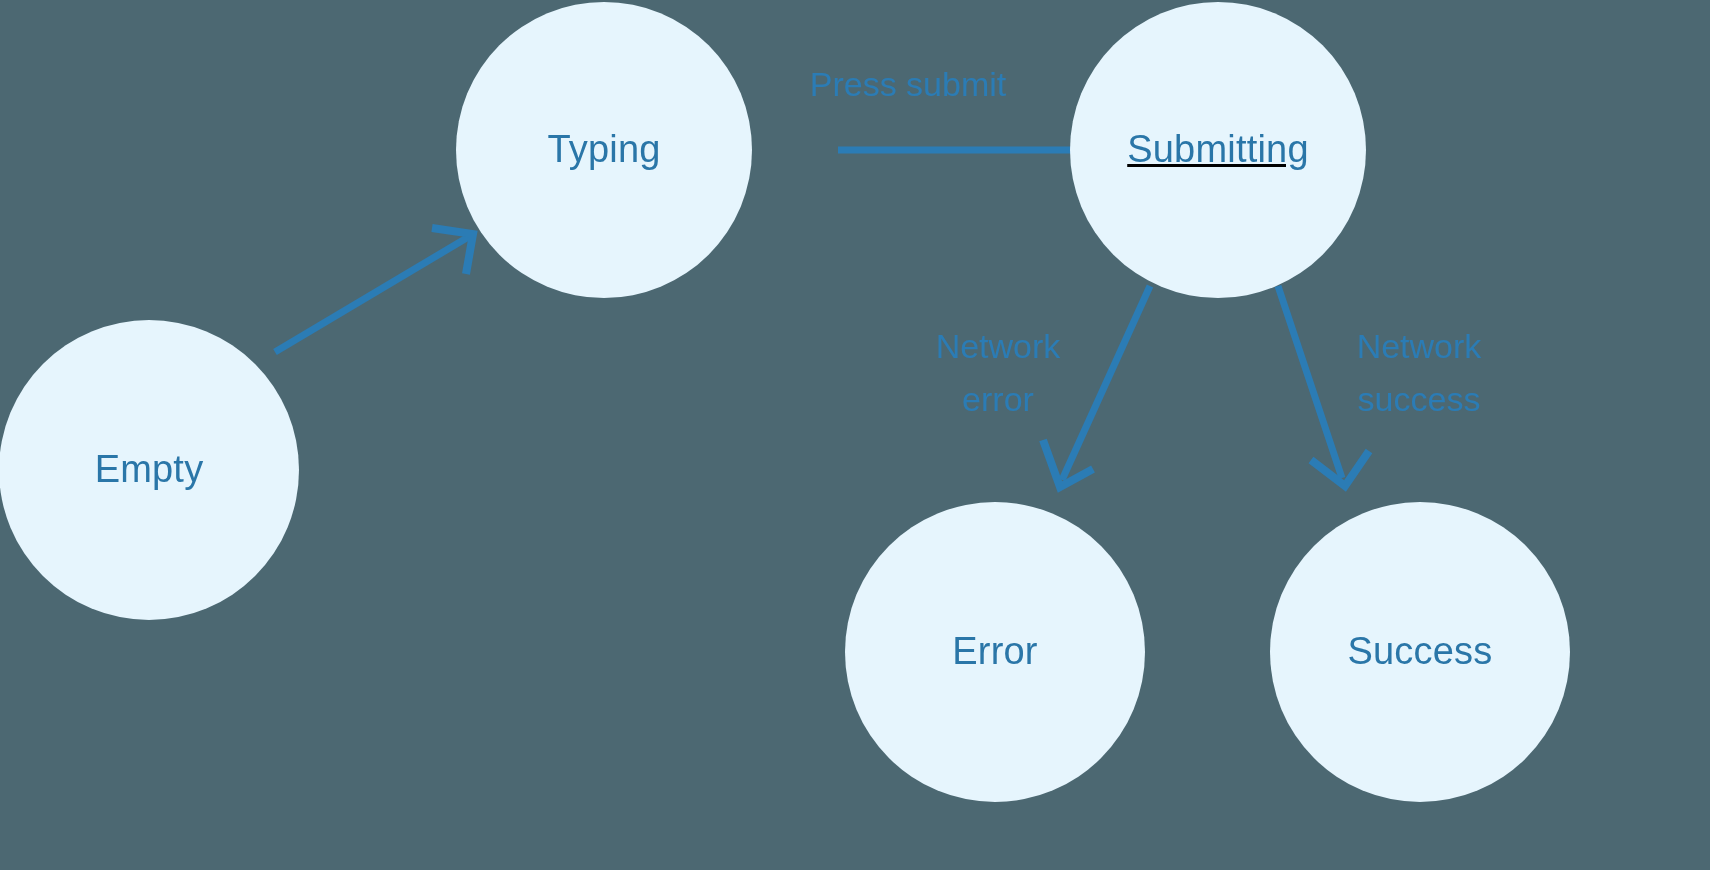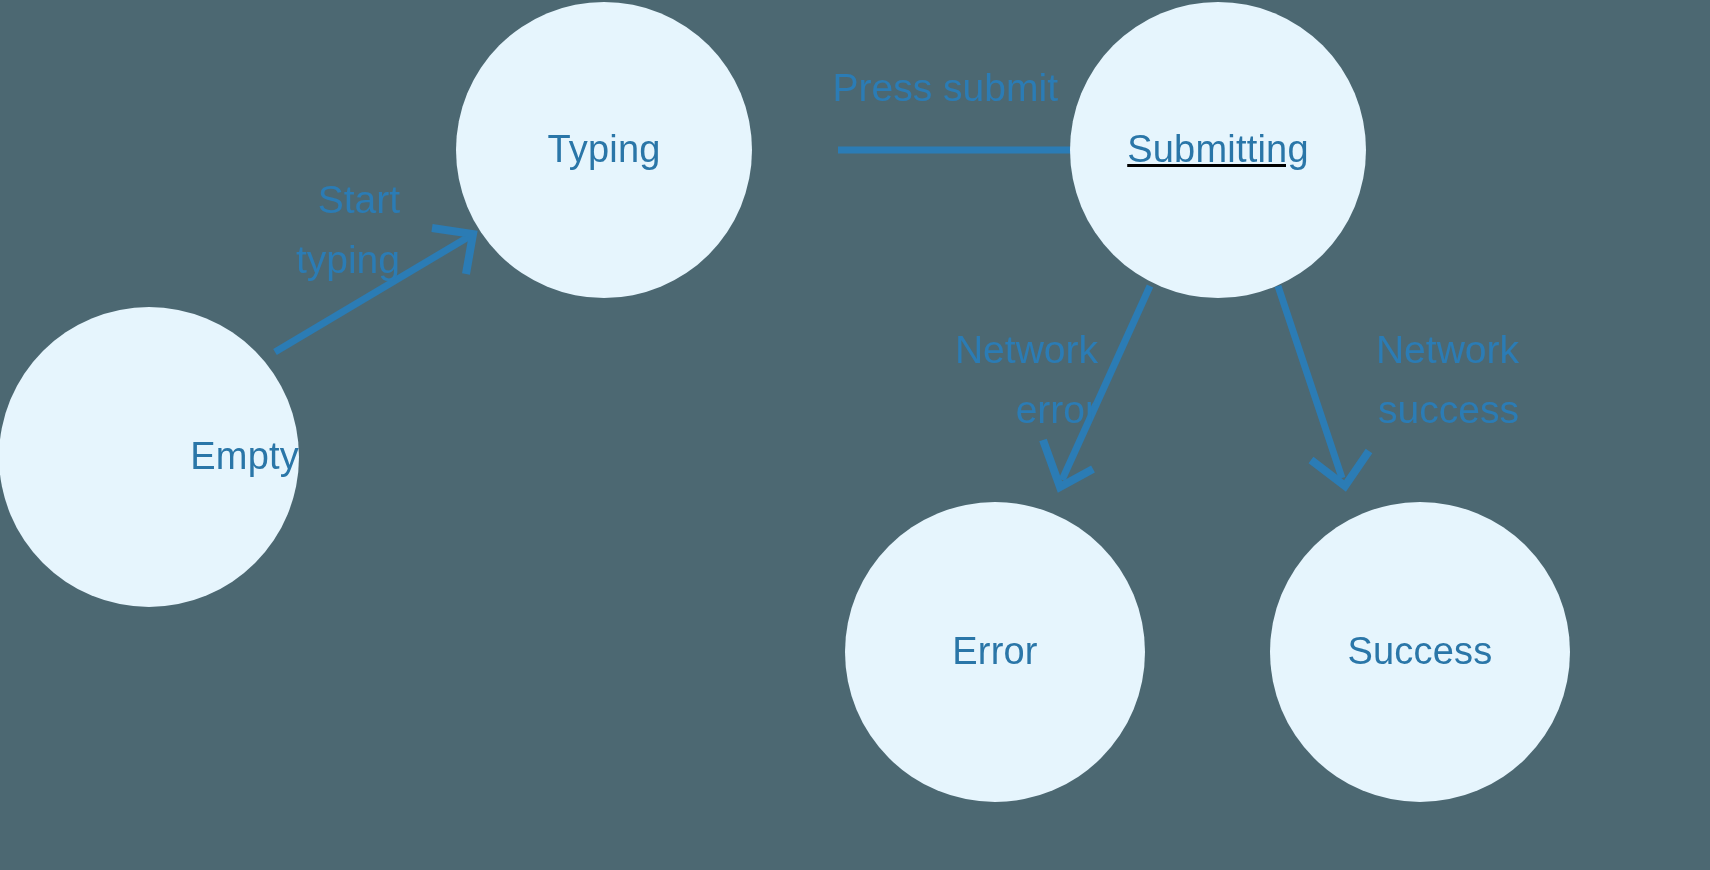--- a/index.html
+++ b/index.html
@@ -40,24 +40,24 @@
     font-size: 38px;
     font-weight: 400;
     letter-spacing: 0.2px;
     line-height: 1.1;
     text-align: center;
     white-space: nowrap;
   }
   .edge-label {
     position: absolute;
     color: #2b7cb5;
-    font-size: 39px;
+    font-size: 34px;
     font-weight: 400;
     line-height: 1.55;
-    text-align: right;
+    text-align: center;
     white-space: pre-line;
   }
 </style>
 </head>
 <body>
 
 <div id="stage">
 
   <svg id="edges" viewBox="0 0 1710 870" aria-hidden="true">
     <g stroke="#2b7cb5" stroke-width="7" fill="none" stroke-linecap="butt" stroke-linejoin="miter">
@@ -78,42 +78,40 @@
       </g>
 
       <g>
         <line x1="1278" y1="286" x2="1342" y2="478"></line>
         <polyline points="1311,460 1345,486 1369,451" stroke-width="8"></polyline>
       </g>
 
     </g>
   </svg>
 
-  <div class="state-node" style="left:-1px; top:307px; width:300px; height:300px;justify-content:flex-end;">
+  <div class="state-node" style="left:-1px; top:320px; width:300px; height:300px;">
     <span class="state-label">Empty</span>
   </div>
 
   <div class="state-node" style="left:456px; top:2px; width:296px; height:296px;">
     <span class="state-label">Typing</span>
   </div>
 
   <div class="state-node" style="left:1070px; top:2px; width:296px; height:296px;text-decoration:underline;">
     <span class="state-label">Submitting</span>
   </div>
 
   <div class="state-node" style="left:845px; top:502px; width:300px; height:300px;">
     <span class="state-label">Error</span>
   </div>
 
   <div class="state-node" style="left:1270px; top:502px; width:300px; height:300px;">
     <span class="state-label">Success</span>
   </div>
 
-  <div class="edge-label" style="left:200px; top:170px; width:200px;">Start
-typing</div>
 
   <div class="edge-label" style="left:758px; top:58px; width:300px;">Press submit</div>
 
   <div class="edge-label" style="left:898px; top:320px; width:200px;">Network
 error</div>
 
   <div class="edge-label" style="left:1319px; top:320px; width:200px;">Network
 success</div>
 
 </div>

